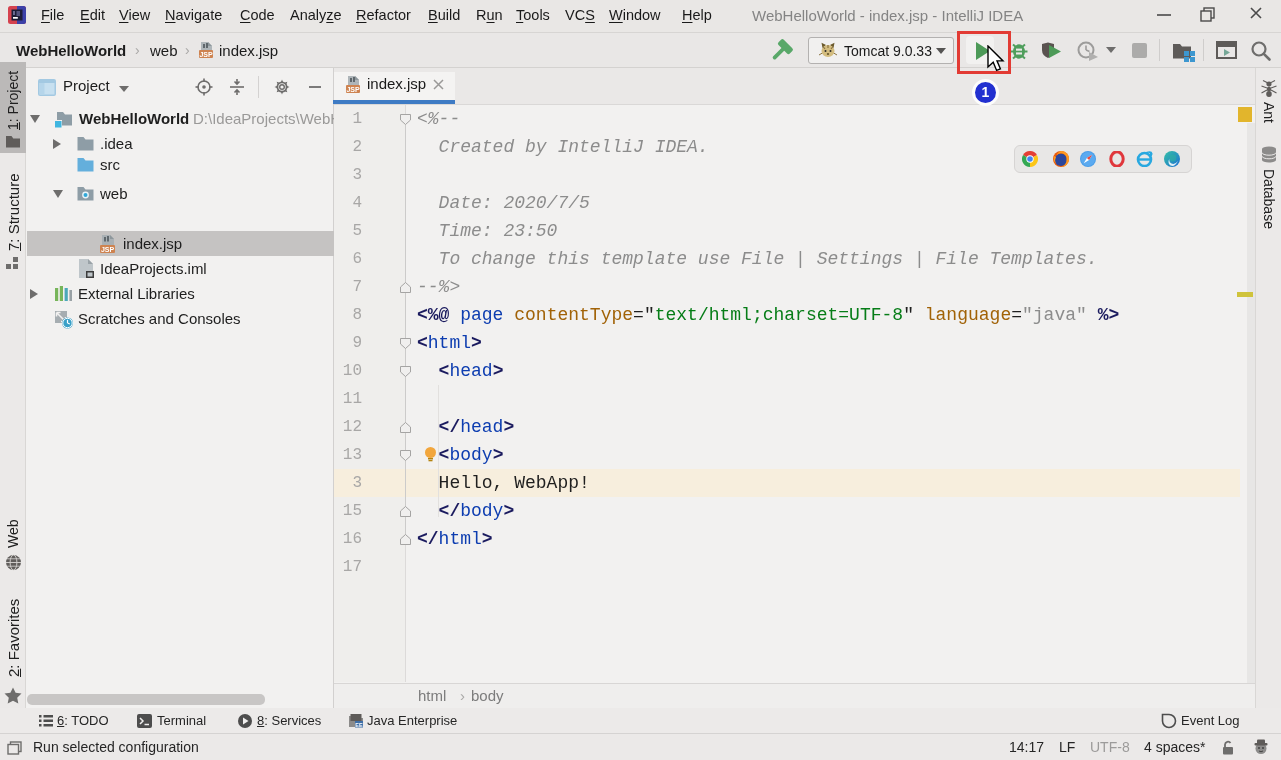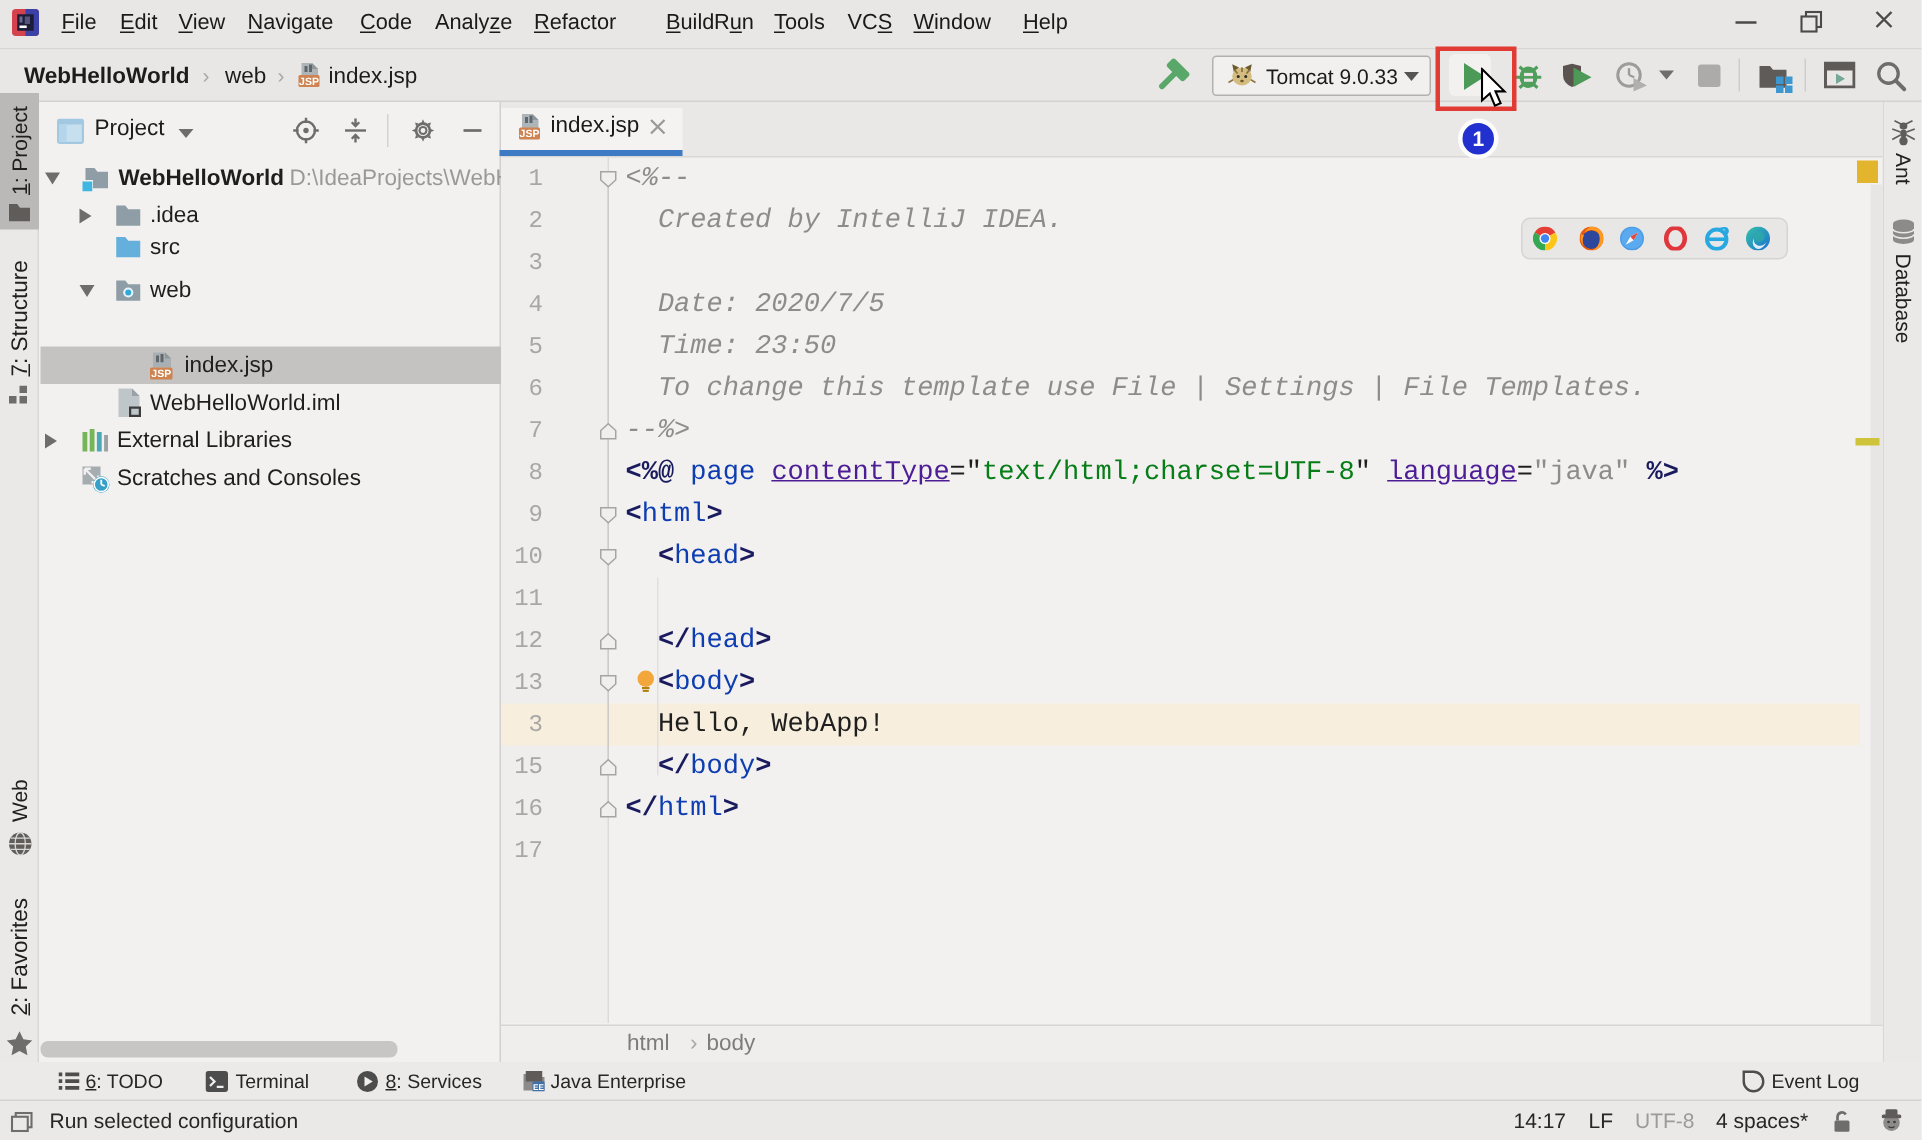--- a/index.html
+++ b/index.html
@@ -27,21 +27,21 @@
 #editor { left:334px; top:68px; width:921px; height:640px; background:#F2F1F0; }
 #tabbar { position:absolute; left:0; top:0; width:921px; height:37px; background:#EAE8E7; border-bottom:1px solid #DAD8D7; }
 #tab1 { position:absolute; left:0; top:4px; width:121px; height:28px; background:#F4F3F2; }
 #tabblue { position:absolute; left:-1px; top:32px; width:122px; height:4px; background:#3E7BC4; }
 #code { position:absolute; left:0; top:37px; width:921px; height:578px; font-family:"Liberation Mono", monospace; font-size:18px; }
 .cl { position:absolute; left:83px; height:28px; line-height:28px; white-space:pre; }
 .ln { position:absolute; width:28px; text-align:right; height:28px; line-height:28px; color:#A8A7A6; font-size:16px; }
 .com { color:#8C8C8C; font-style:italic; }
 .tagp { color:#1A1A5E; font-weight:bold; }
 .tagn { color:#0D3DB0; }
-.attr { color:#4c1d95;text-decoration:underline; }
+.attr { color:#a16207; }
 .str { color:#067D17; }
 .gray { color:#8C8C8C; }
 .plain { color:#1F1F1F; }
 #breadcrumb { position:absolute; left:0; top:615px; width:921px; height:25px; background:#EFEEED; border-top:1px solid #D8D6D5; font-size:15px; color:#7C7C7C; }
 
 #bottombar { left:0; top:708px; width:1281px; height:25px; background:#ECEAE9; font-size:13px; color:#262626; }
 #statusbar { left:0; top:733px; width:1281px; height:27px; background:#EBE9E8; border-top:1px solid #D5D3D2; font-size:14px; color:#262626; }
 .sb { position:absolute; top:5px; }
 </style>
 </head>
@@ -55,26 +55,27 @@
       <rect x="5" y="5" width="2" height="4" fill="#8A8AB8" opacity="0.7"></rect>
       <rect x="8.5" y="5" width="3.5" height="5" fill="#7878AE" opacity="0.6"></rect>
     </svg>
   <span class="mi" style="left:41px"><u>F</u>ile</span>
   <span class="mi" style="left:80px"><u>E</u>dit</span>
   <span class="mi" style="left:119px"><u>V</u>iew</span>
   <span class="mi" style="left:165px"><u>N</u>avigate</span>
   <span class="mi" style="left:240px"><u>C</u>ode</span>
   <span class="mi" style="left:290px">Analy<u>z</u>e</span>
   <span class="mi" style="left:356px"><u>R</u>efactor</span>
-  <span class="mi" style="left:444px"><u>B</u>uild</span>
+  <span class="mi" style="left:428px"><u>B</u>uild</span>
   <span class="mi" style="left:476px">R<u>u</u>n</span>
   <span class="mi" style="left:516px"><u>T</u>ools</span>
   <span class="mi" style="left:565px">VC<u>S</u></span>
   <span class="mi" style="left:609px"><u>W</u>indow</span>
   <span class="mi" style="left:682px"><u>H</u>elp</span>
+  <span id="title">WebHelloWorld - index.jsp - IntelliJ IDEA</span>
   <svg class="abs" style="left:1155px;top:4px" width="120" height="22">
     <line x1="2" y1="11" x2="16" y2="11" stroke="#4A4A4A" stroke-width="1.6"></line>
     <rect x="49" y="4" width="10" height="10" fill="none" stroke="#4A4A4A" stroke-width="1.4"></rect>
     <rect x="46" y="7" width="10" height="10" fill="#E9E7E5" stroke="#4A4A4A" stroke-width="1.4"></rect>
     <path d="M96 4 L106 14 M106 4 L96 14" stroke="#4A4A4A" stroke-width="1.6"></path>
   </svg>
 </div>
 <div class="abs" id="toolbar">
   <span class="crumbtxt" style="left:16px;font-weight:bold">WebHelloWorld</span>
   <span class="crumbsep" style="left:135px">›</span>
@@ -333,21 +334,21 @@
       </svg>
     <span class="lbl" style="left:96px">index.jsp</span>
   </div>
   <div class="trow" style="top:188px">
     <svg class="abs" style="left:50px;top:2px" width="18" height="21">
         <path d="M2 1 h9 l5 5 v14 h-14 z" fill="#BFC6CA"></path>
         <path d="M11 1 l5 5 h-5 z" fill="#99A2A7"></path>
         <rect x="9" y="13" width="8" height="7" fill="#3C3C3C"></rect>
         <rect x="10.5" y="14.5" width="5" height="4" fill="#BFC6CA"></rect>
       </svg>
-    <span class="lbl" style="left:73px">WebHelloWorld.iml</span>
+    <span class="lbl" style="left:73px">IdeaProjects.iml</span>
   </div>
   <div class="trow" style="top:238px">
     <svg class="abs" style="left:27px;top:3px" width="20" height="20">
         <path d="M1 2 h12 v12 h-12 z" fill="#A6ADB1"></path>
         <path d="M2.5 3.5 l4 0 M2.5 3.5 l0 4 M2.5 3.5 l9 9 M11.5 8 v4.5 h-4.5" stroke="#F2F1F0" stroke-width="1.6" fill="none"></path>
         <circle cx="13.5" cy="14" r="5.5" fill="#38A0C8"></circle>
         <circle cx="13.5" cy="14" r="4.7" fill="none" stroke="#fff" stroke-width="1"></circle>
         <line x1="13.5" y1="14" x2="13.5" y2="10.8" stroke="#fff" stroke-width="1.2"></line>
         <line x1="13.5" y1="14" x2="15.8" y2="15" stroke="#fff" stroke-width="1.2"></line>
       </svg>

